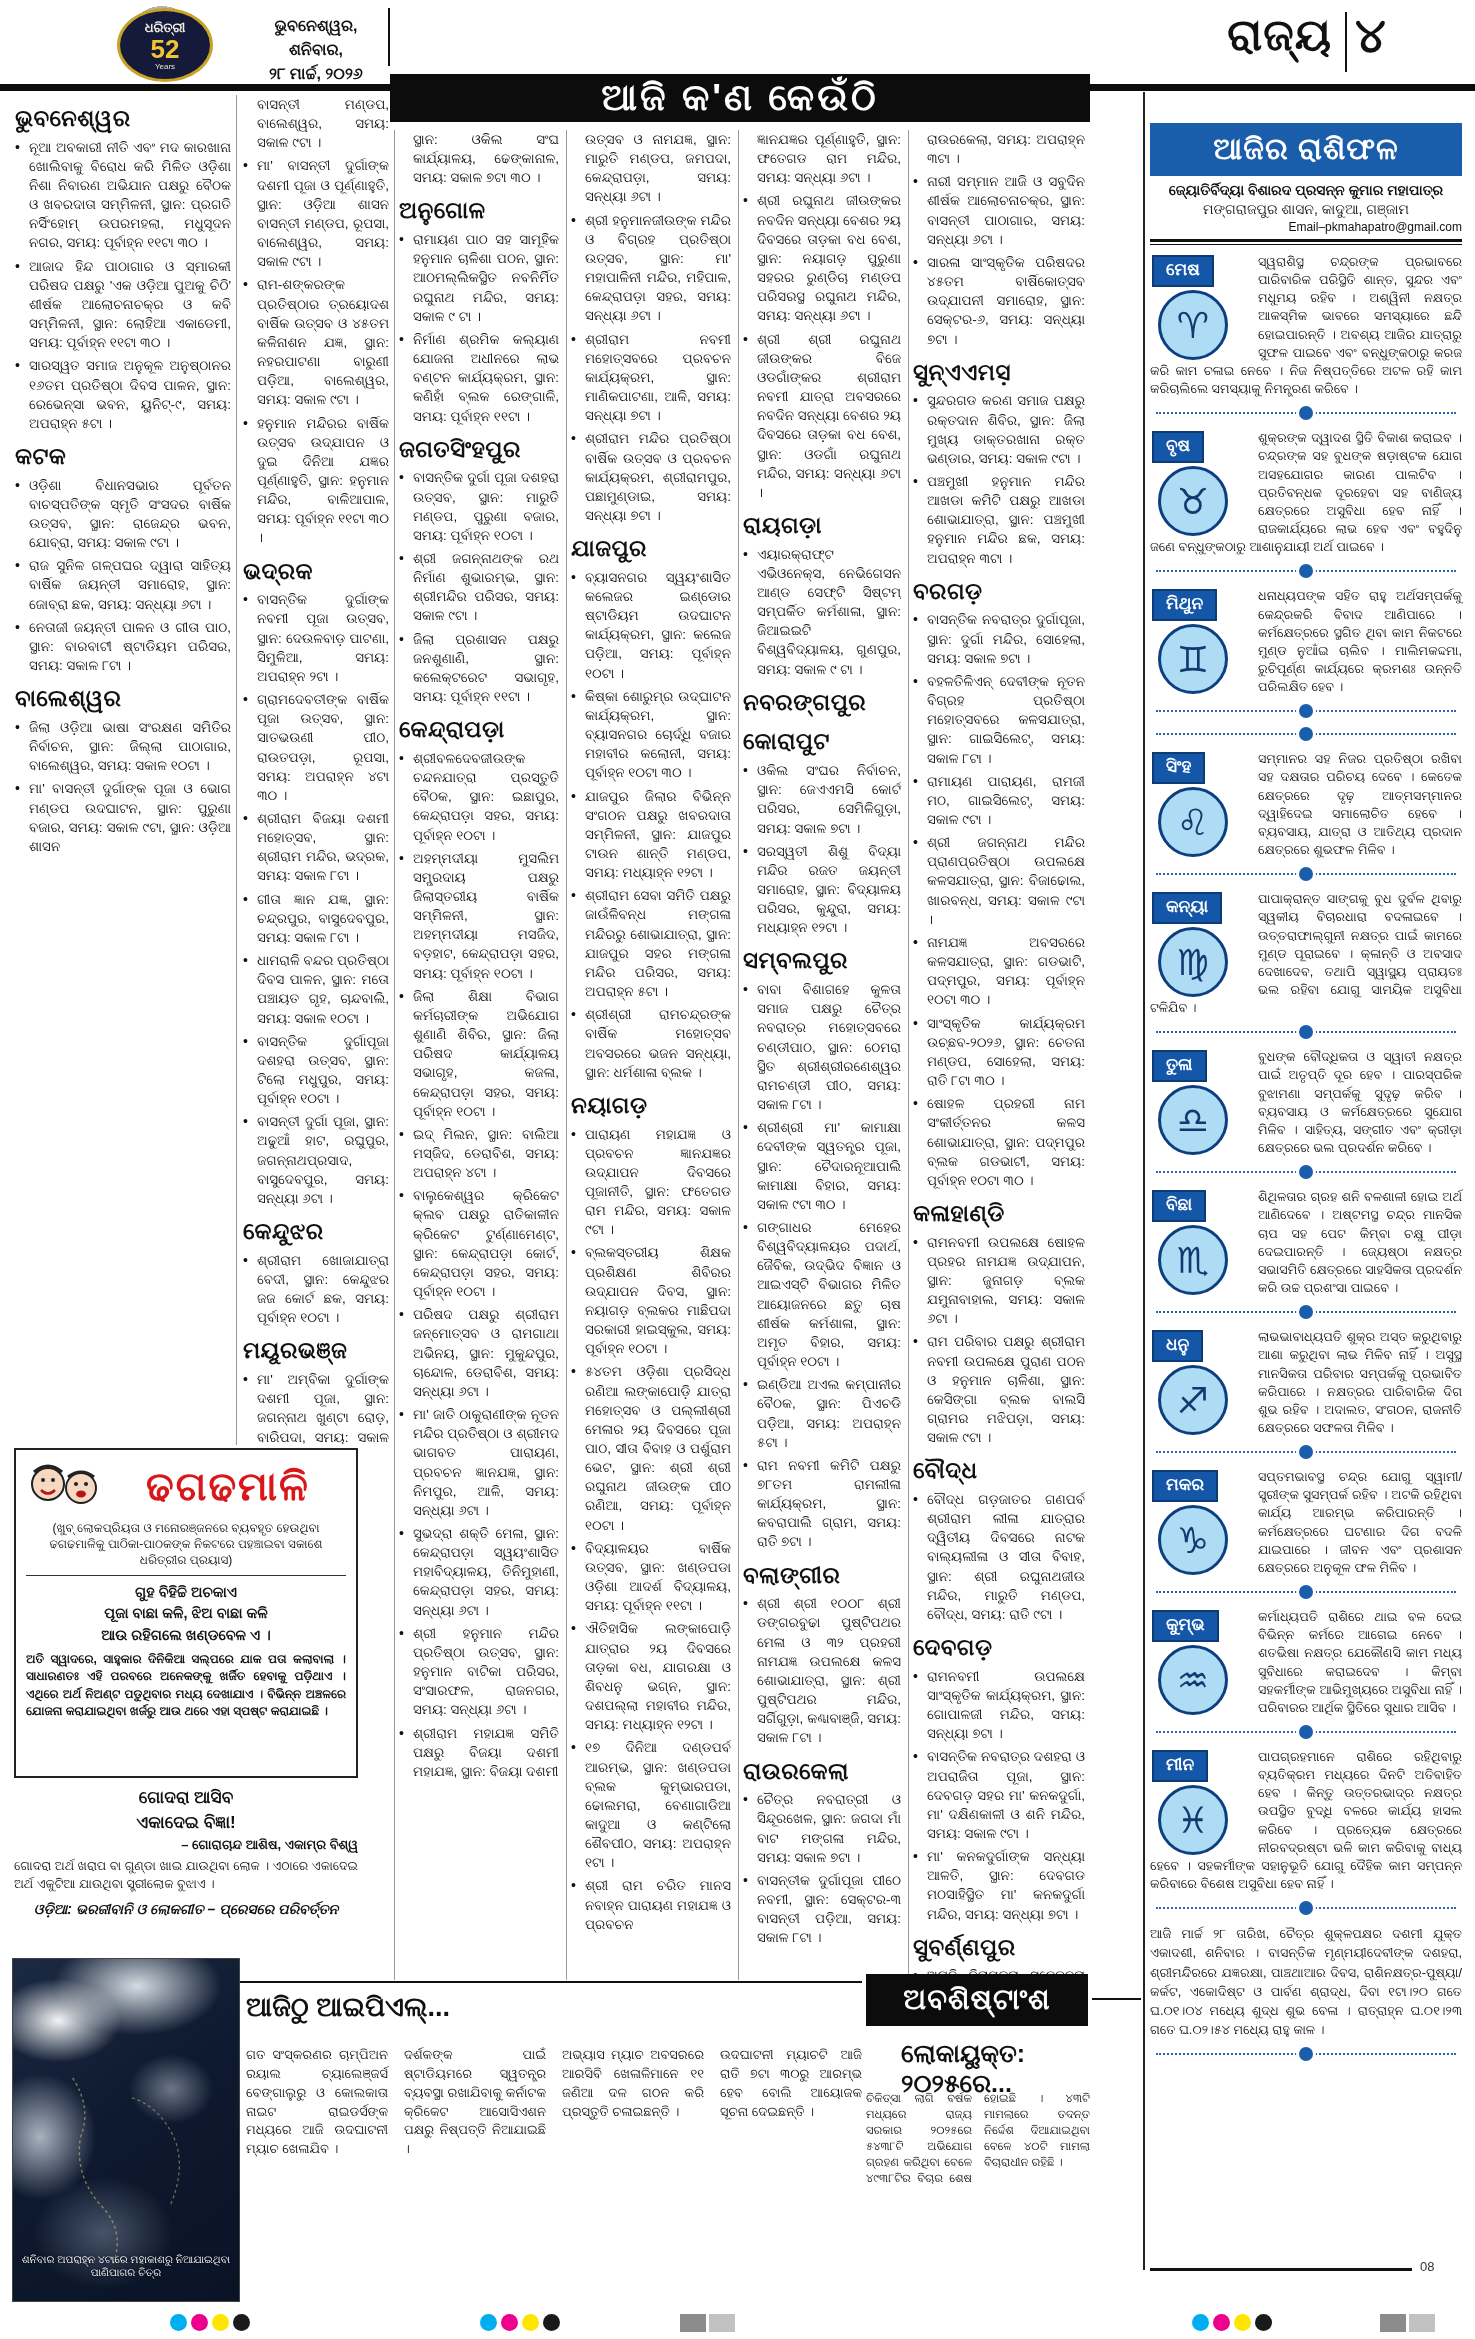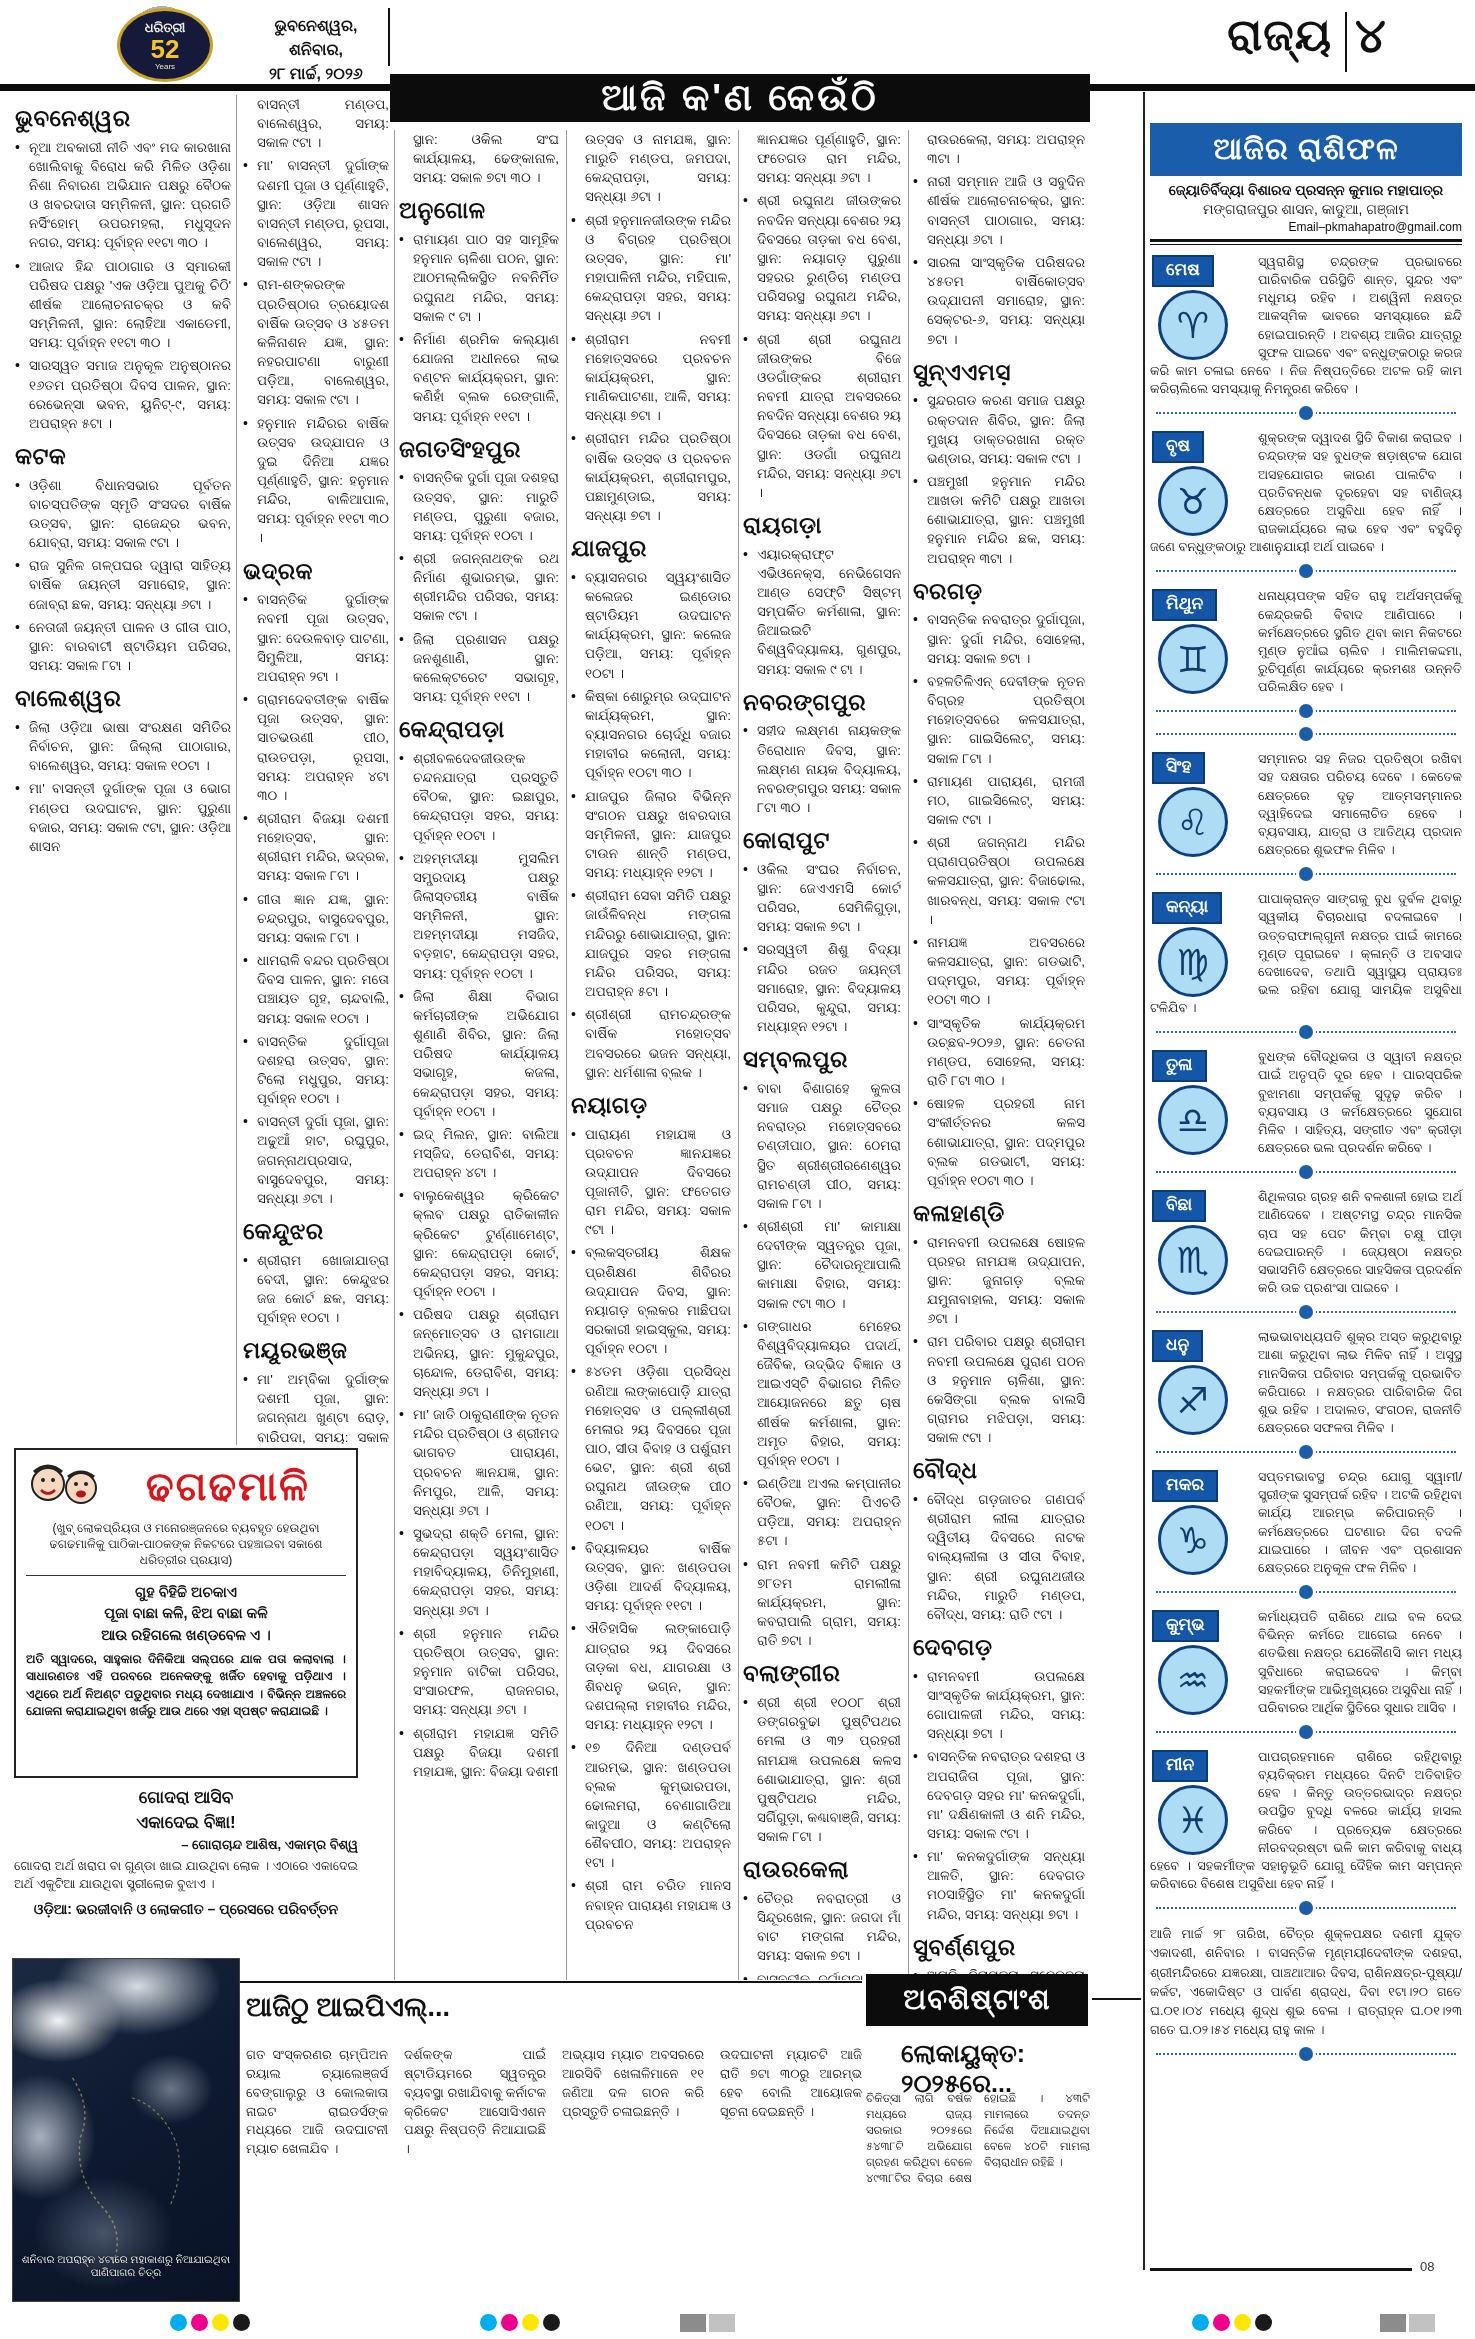--- a/index.html
+++ b/index.html
@@ -40,21 +40,21 @@
   .cartoon-head{display:flex;align-items:center;gap:6px;}
   .cartoon-title{color:#d9161a;font-size:40px;font-weight:bold;letter-spacing:2px;flex:1;text-align:center;}
   .cartoon-intro{font-size:12px;line-height:1.35;text-align:center;margin-top:4px;}
   .cartoon-rule{border-top:1.5px solid #333;margin:6px 0;}
   .cartoon-rhyme{font-size:14.5px;font-weight:bold;text-align:center;line-height:1.5;}
   .cartoon-body{font-size:12px;line-height:1.45;text-align:justify;margin-top:4px;font-weight:bold;}
   .below-box{left:14px;top:1786px;width:344px;}
   .tagline{font-size:17px;font-weight:bold;text-align:center;line-height:1.45;}
   .attr-line{font-size:13px;font-weight:bold;text-align:right;margin-top:2px;}
   .below-para{font-size:12.5px;line-height:1.4;text-align:justify;margin-top:5px;}
-  .below-footer{font-size:14px;font-weight:bold;text-align:center;margin-top:8px;}
+  .below-footer{font-size:14px;font-weight:bold;text-align:center;margin-top:8px;font-style:italic;}
   
   .satellite{left:12px;top:1958px;width:228px;height:344px;background:
       radial-gradient(90px 60px at 20% 18%, rgba(255,255,255,.95), rgba(255,255,255,0) 70%),
       radial-gradient(120px 70px at 55% 8%, rgba(235,240,245,.9), rgba(255,255,255,0) 70%),
       radial-gradient(80px 90px at 12% 52%, rgba(220,228,238,.75), rgba(255,255,255,0) 70%),
       radial-gradient(60px 50px at 70% 38%, rgba(200,210,225,.5), rgba(255,255,255,0) 70%),
       radial-gradient(100px 80px at 40% 80%, rgba(180,195,215,.35), rgba(255,255,255,0) 70%),
       linear-gradient(145deg,#1b2a42 0%, #0e1a30 45%, #0a1326 100%);
       border:1px solid #444;box-sizing:border-box;}
   .sat-caption{position:absolute;left:6px;right:6px;bottom:21px;color:#fff;font-size:10.5px;
@@ -194,21 +194,20 @@
     <div class="listing-item">୧୭ ଦିନିଆ ଦଣ୍ଡପର୍ବ ଆରମ୍ଭ, ସ୍ଥାନ: ଖଣ୍ଡପଡା ବ୍ଲକ କୁମ୍ଭାରପଡା, ଢୋଲମରା, ବେଣାଗାଡିଆ କାଦୁଆ ଓ କଣ୍ଟିଲୋ ଶୈବପୀଠ, ସମୟ: ଅପରାହ୍ନ ୧ଟା ।</div>
     <div class="listing-item">ଶ୍ରୀ ରାମ ଚରିତ ମାନସ ନବାହ୍ନ ପାରାୟଣ ମହାଯଜ୍ଞ ଓ ପ୍ରବଚନ</div>
   </div>
 <div class="abs col" style="left:743px;top:130px;width:158px;height:1850px;overflow:hidden;">
     <div class="listing-cont">ଜ୍ଞାନଯଜ୍ଞର ପୂର୍ଣ୍ଣାହୁତି, ସ୍ଥାନ: ଫତେଗଡ ରାମ ମନ୍ଦିର, ସମୟ: ସନ୍ଧ୍ୟା ୬ଟା ।</div>
     <div class="listing-item">ଶ୍ରୀ ରଘୁନାଥ ଜୀଉଙ୍କର ନବଦିନ ସନ୍ଧ୍ୟା ବେଶର ୨ୟ ଦିବସରେ ତାଡ଼କା ବଧ ବେଶ, ସ୍ଥାନ: ନୟାଗଡ଼ ପୁରୁଣା ସହରର ରୁଣ୍ଡିଚା ମଣ୍ଡପ ପରିସରସ୍ଥ ରଘୁନାଥ ମନ୍ଦିର, ସମୟ: ସନ୍ଧ୍ୟା ୬ଟା ।</div>
     <div class="listing-item">ଶ୍ରୀ ଶ୍ରୀ ରଘୁନାଥ ଜୀଉଙ୍କର ବିଜେ ଓଡଗାଁଙ୍କର ଶ୍ରୀରାମ ନବମୀ ଯାତ୍ରା ଅବସରରେ ନବଦିନ ସନ୍ଧ୍ୟା ବେଶର ୨ୟ ଦିବସରେ ତାଡ଼କା ବଧ ବେଶ, ସ୍ଥାନ: ଓଡଗାଁ ରଘୁନାଥ ମନ୍ଦିର, ସମୟ: ସନ୍ଧ୍ୟା ୬ଟା ।</div>
     <div class="district-heading">ରାୟଗଡ଼ା</div>
     <div class="listing-item">ଏୟାରକ୍ରାଫ୍ଟ ଏଭିଓନେକ୍ସ, ନେଭିଗେସନ ଆଣ୍ଡ ସେଫ୍ଟି ସିଷ୍ଟମ୍ ସମ୍ପର୍କିତ କର୍ମଶାଳା, ସ୍ଥାନ: ଜିଆଇଇଟି ବିଶ୍ୱବିଦ୍ୟାଳୟ, ଗୁଣପୁର, ସମୟ: ସକାଳ ୯ ଟା ।</div>
     <div class="district-heading">ନବରଙ୍ଗପୁର</div>
-    <div class="listing-item">ସହୀଦ ଲକ୍ଷ୍ମଣ ନାୟକଙ୍କ ତିରୋଧାନ ଦିବସ, ସ୍ଥାନ: ଲକ୍ଷ୍ମଣ ନାୟକ ବିଦ୍ୟାଳୟ, ନବରଙ୍ଗପୁର ସମୟ: ସକାଳ ୮ଟା ୩୦ ।</div>
     <div class="district-heading">କୋରାପୁଟ</div>
     <div class="listing-item">ଓକିଲ ସଂଘର ନିର୍ବାଚନ, ସ୍ଥାନ: ଜେଏଏମସି କୋର୍ଟ ପରିସର, ସେମିଳିଗୁଡ଼ା, ସମୟ: ସକାଳ ୭ଟା ।</div>
     <div class="listing-item">ସରସ୍ୱତୀ ଶିଶୁ ବିଦ୍ୟା ମନ୍ଦିର ରଜତ ଜୟନ୍ତୀ ସମାରୋହ, ସ୍ଥାନ: ବିଦ୍ୟାଳୟ ପରିସର, କୁନ୍ଦୁରା, ସମୟ: ମଧ୍ୟାହ୍ନ ୧୨ଟା ।</div>
     <div class="district-heading">ସମ୍ବଲପୁର</div>
     <div class="listing-item">ବାବା ବିଶାଗହେ କୁଳତା ସମାଜ ପକ୍ଷରୁ ଚୈତ୍ର ନବରାତ୍ର ମହୋତ୍ସବରେ ଚଣ୍ଡୀପାଠ, ସ୍ଥାନ: ଠେମରା ସ୍ଥିତ ଶ୍ରୀଶ୍ରୀରଣେଶ୍ୱର ରାମଚଣ୍ଡୀ ପୀଠ, ସମୟ: ସକାଳ ୮ଟା ।</div>
     <div class="listing-item">ଶ୍ରୀଶ୍ରୀ ମା' କାମାକ୍ଷା ଦେବୀଙ୍କ ସ୍ୱତନ୍ତ୍ର ପୂଜା, ସ୍ଥାନ: ଚୈଦାରନୂଆପାଲି କାମାକ୍ଷା ବିହାର, ସମୟ: ସକାଳ ୯ଟା ୩୦ ।</div>
     <div class="listing-item">ଗଙ୍ଗାଧର ମେହେର ବିଶ୍ୱବିଦ୍ୟାଳୟର ପଦାର୍ଥ, ଜୈବିକ, ଉଦ୍ଭିଦ ବିଜ୍ଞାନ ଓ ଆଇଏସ୍‌ଟି ବିଭାଗର ମିଳିତ ଆୟୋଜନରେ ଛତୁ ଚାଷ ଶୀର୍ଷକ କର୍ମଶାଳା, ସ୍ଥାନ: ଅମୃତ ବିହାର, ସମୟ: ପୂର୍ବାହ୍ନ ୧୦ଟା ।</div>
     <div class="listing-item">ଇଣ୍ଡିଆ ଅଏଲ କମ୍ପାନୀର ବୈଠକ, ସ୍ଥାନ: ପିଏଚଡି ପଡ଼ିଆ, ସମୟ: ଅପରାହ୍ନ ୫ଟା ।</div>
     <div class="listing-item">ରାମ ନବମୀ କମିଟି ପକ୍ଷରୁ ୭୮ତମ ରାମଲୀଳା କାର୍ଯ୍ୟକ୍ରମ, ସ୍ଥାନ: କବରାପାଲି ଗ୍ରାମ, ସମୟ: ରାତି ୭ଟା ।</div>
     <div class="district-heading">ବଲାଙ୍ଗୀର</div>

